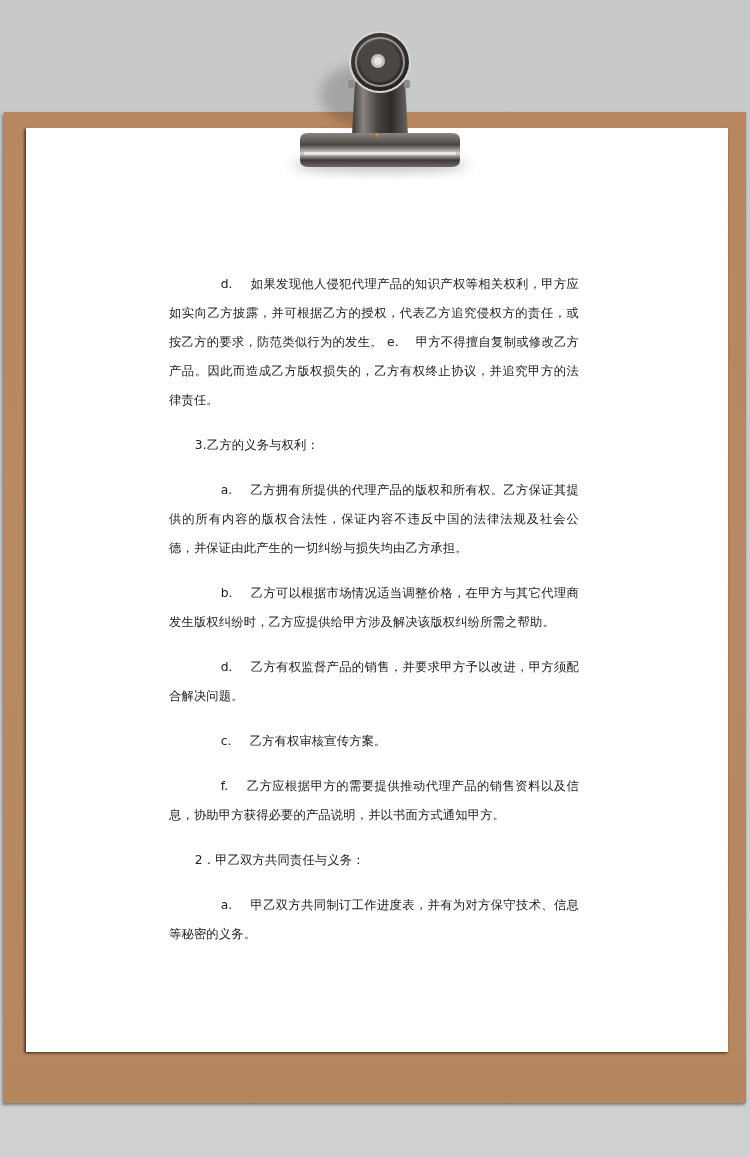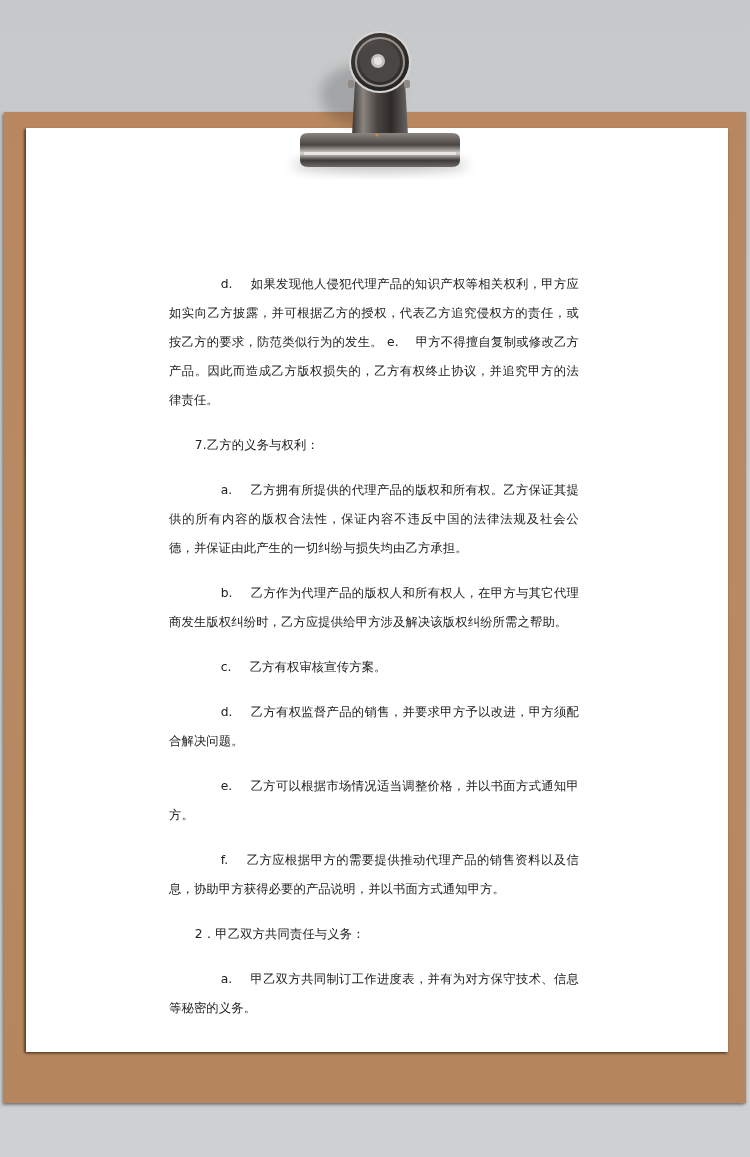--- a/index.html
+++ b/index.html
@@ -106,22 +106,21 @@
 
   <ellipse cx="380" cy="165" rx="88" ry="7" fill="rgba(0,0,0,0.25)" filter="url(#blur)"></ellipse>
 
   <path d="M300 140 Q300 133 308 133 L452 133 Q460 133 460 140 L460 160 Q460 167 452 167 L308 167 Q300 167 300 160 Z" fill="url(#baseG)"></path>
   <rect x="304" y="152" width="152" height="3" fill="#efeeec" opacity="0.8"></rect>
   <circle cx="377" cy="135" r="1.6" fill="#d08a3a"></circle>
 </svg>
 
 <div class="content">
   <p class="para"><span class="marker">d.</span><span>如果发现他人侵犯代理产品的知识产权等相关权利，甲方应如实向乙方披露，并可根据乙方的授权，代表乙方追究侵权方的责任，或按乙方的要求，防范类似行为的发生。 e.　 甲方不得擅自复制或修改乙方产品。因此而造成乙方版权损失的，乙方有权终止协议，并追究甲方的法律责任。</span></p>
-  <p class="para"><span>7.乙方的义务与权利：</span></p>
+  <p class="para"><span>3.乙方的义务与权利：</span></p>
   <p class="para"><span class="marker">a.</span><span>乙方拥有所提供的代理产品的版权和所有权。乙方保证其提供的所有内容的版权合法性，保证内容不违反中国的法律法规及社会公德，并保证由此产生的一切纠纷与损失均由乙方承担。</span></p>
-  <p class="para"><span class="marker">b.</span><span>乙方作为代理产品的版权人和所有权人，在甲方与其它代理商发生版权纠纷时，乙方应提供给甲方涉及解决该版权纠纷所需之帮助。</span></p>
+  <p class="para"><span class="marker">b.</span><span>乙方可以根据市场情况适当调整价格，在甲方与其它代理商发生版权纠纷时，乙方应提供给甲方涉及解决该版权纠纷所需之帮助。</span></p>
+  <p class="para"><span class="marker">d.</span><span>乙方有权监督产品的销售，并要求甲方予以改进，甲方须配合解决问题。</span></p>
   <p class="para"><span class="marker">c.</span><span>乙方有权审核宣传方案。</span></p>
-  <p class="para"><span class="marker">d.</span><span>乙方有权监督产品的销售，并要求甲方予以改进，甲方须配合解决问题。</span></p>
-  <p class="para"><span class="marker">e.</span><span>乙方可以根据市场情况适当调整价格，并以书面方式通知甲方。</span></p>
   <p class="para"><span class="marker">f.</span><span>乙方应根据甲方的需要提供推动代理产品的销售资料以及信息，协助甲方获得必要的产品说明，并以书面方式通知甲方。</span></p>
   <p class="para"><span>2．甲乙双方共同责任与义务：</span></p>
   <p class="para"><span class="marker">a.</span><span>甲乙双方共同制订工作进度表，并有为对方保守技术、信息等秘密的义务。</span></p>
 </div>
 
 </body></html>

